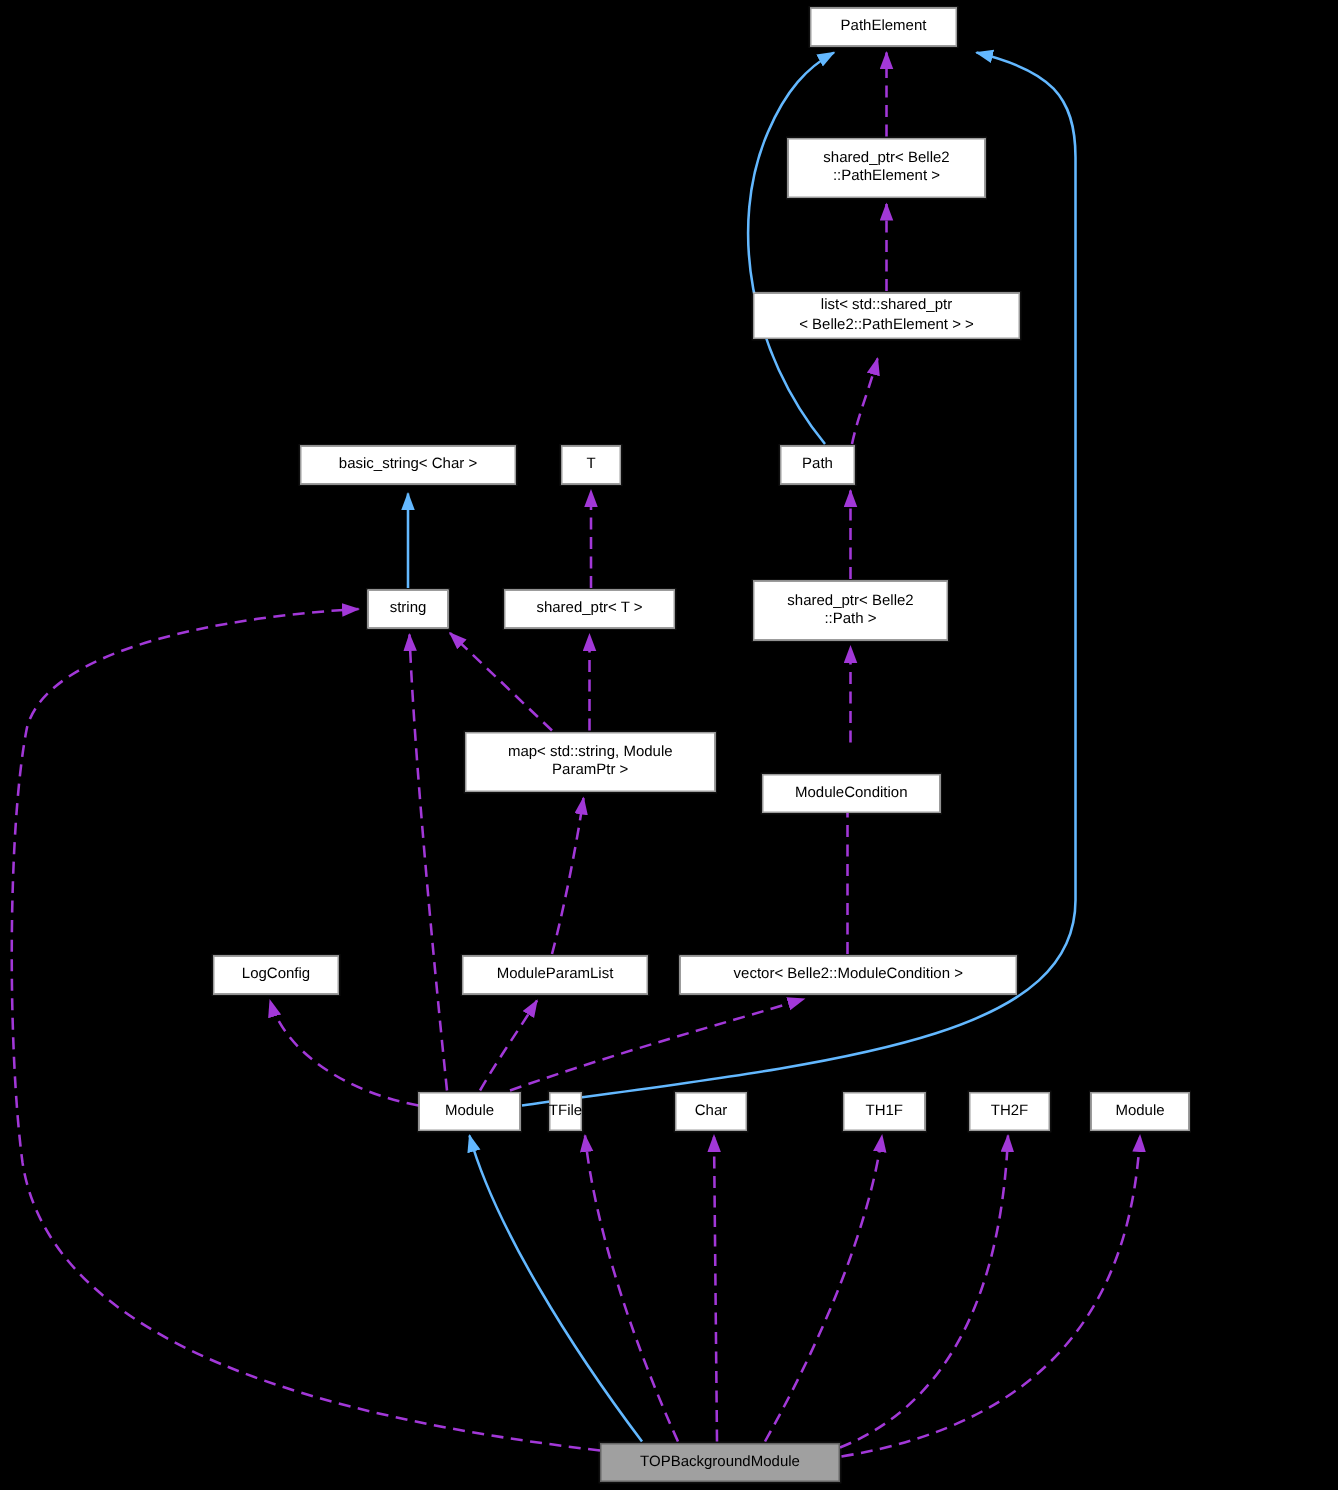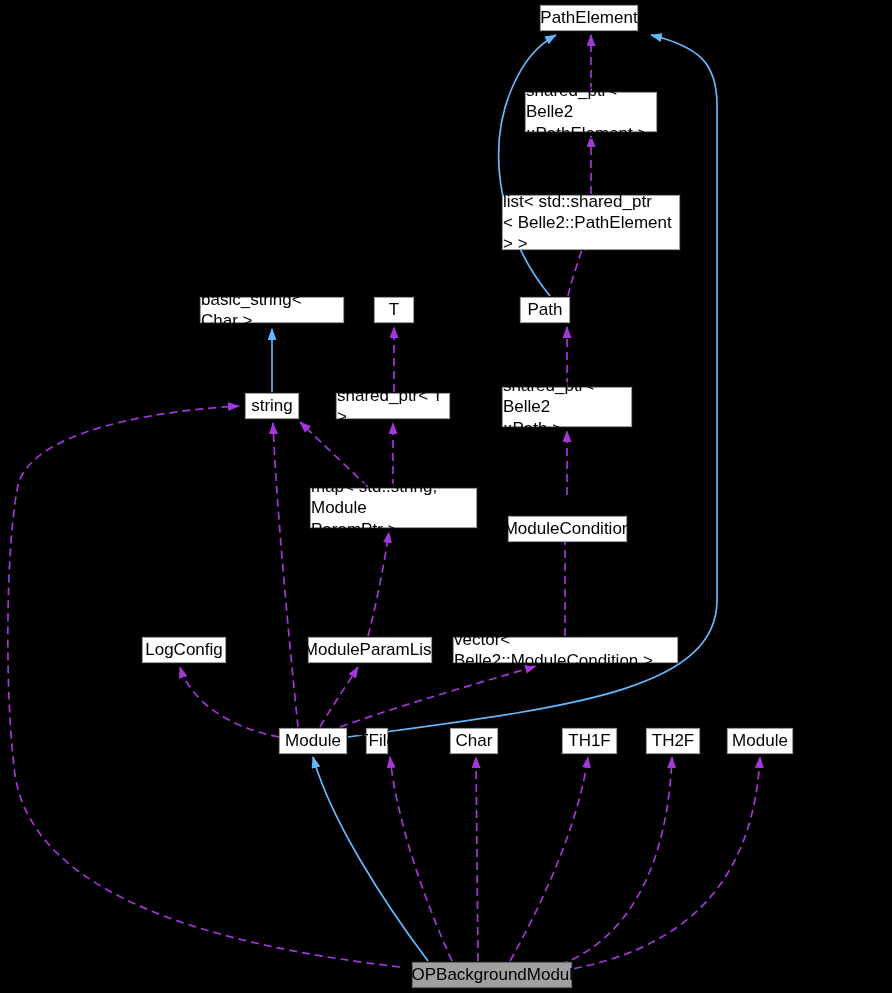--- a/index.html
+++ b/index.html
@@ -24,31 +24,31 @@
   .edge-use{fill:none;stroke:var(--usage-edge);stroke-width:1.7;stroke-dasharray:8 5;}
   .edge-inherit{fill:none;stroke:var(--inheritance-edge);stroke-width:1.7;}
   .mk-use{fill:var(--usage-edge);}
   .mk-inherit{fill:var(--inheritance-edge);}
   .node{
     position:absolute;
     box-sizing:border-box;
     background:var(--node-fill);
     border:1px solid var(--node-border);
     color:var(--text);
-    font-size:17px;
+    font-size:10px;
     line-height:1.25;
     display:flex;align-items:center;justify-content:center;
+    text-align:center;
     white-space:pre-line;
     box-shadow:0 0 0 1px rgba(255,255,255,0.06);
     cursor:pointer;
   }
   .node.selected{
     background:var(--selected-fill);
     border:1px solid var(--selected-border);
-    margin-left:12px;
   }
 </style>
 </head>
 <body>
 
 <div id="stage">
 
   <svg id="edges" viewBox="0 0 892 993" xmlns="http://www.w3.org/2000/svg">
     <defs>
       <marker id="arrow-inherit" markerUnits="userSpaceOnUse" markerWidth="14" markerHeight="11" refX="11" refY="4.5" orient="auto">
@@ -84,21 +84,21 @@
     <path class="edge-use" d="M 510 961 C 550 890, 580 815, 588 757" marker-end="url(#arrow-use)"></path>
     <path class="edge-use" d="M 560 965 C 636 935, 668 855, 672 757" marker-end="url(#arrow-use)"></path>
     <path class="edge-use" d="M 561 971 C 700 948, 754 868, 760 757" marker-end="url(#arrow-use)"></path>
   </svg>
 
   <div class="node" style="left:540px;top:5px;width:98px;height:26px">PathElement</div>
 
   <div class="node" style="left:525px;top:92px;width:132px;height:40px">shared_ptr&lt; Belle2
 ::PathElement &gt;</div>
 
-  <div class="node" style="left:502px;top:195px;width:178px;height:55px">list&lt; std::shared_ptr
+  <div class="node" style="left:502px;top:195px;width:178px;height:31px">list&lt; std::shared_ptr
 &lt; Belle2::PathElement &gt; &gt;</div>
 
   <div class="node" style="left:520px;top:297px;width:50px;height:26px">Path</div>
 
   <div class="node" style="left:200px;top:297px;width:144px;height:26px">basic_string&lt; Char &gt;</div>
 
   <div class="node" style="left:374px;top:297px;width:40px;height:26px">T</div>
 
   <div class="node" style="left:245px;top:393px;width:54px;height:26px">string</div>
 

